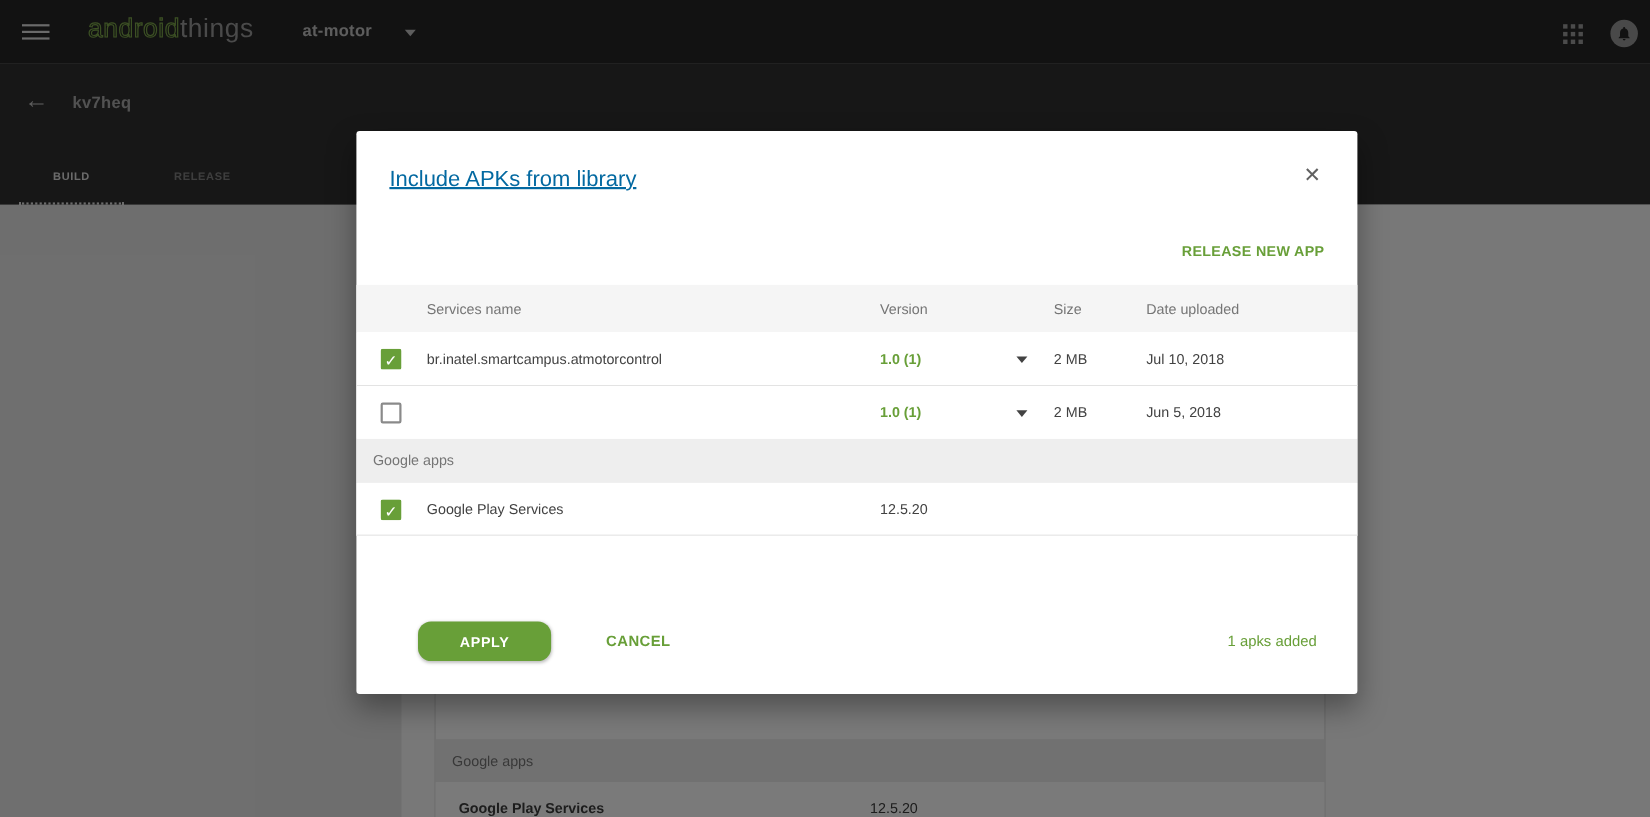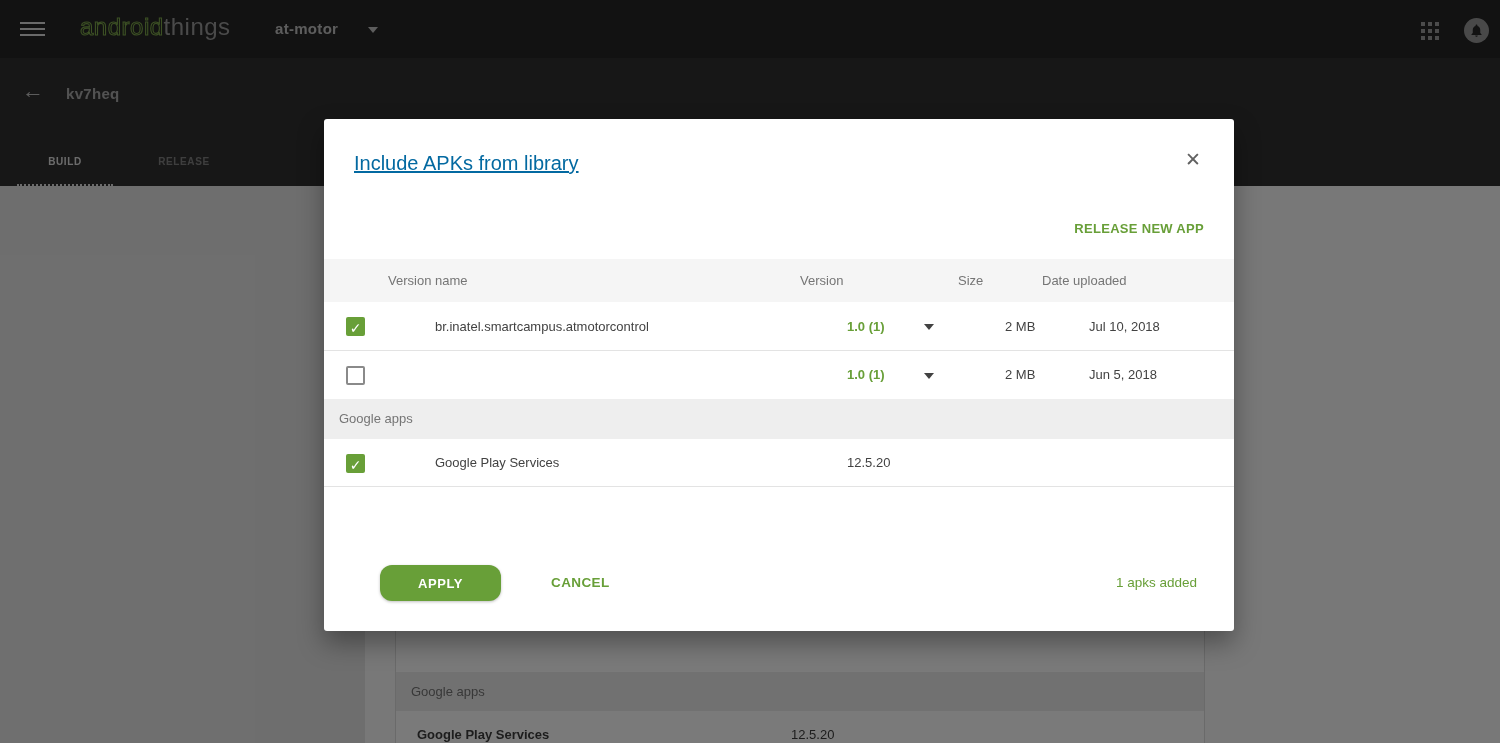--- a/index.html
+++ b/index.html
@@ -44,21 +44,21 @@
   .m-title { position:absolute; left:30px; top:33px; font-size:20px; color:#0369a1;text-decoration:underline; }
   .m-close { position:absolute; right:33px; top:31px; font-size:19px; color:#616161; cursor:pointer; line-height:20px; }
   .m-upload { position:absolute; right:30px; top:102px; font-size:13px; font-weight:700; letter-spacing:.3px; cursor:pointer; }
   .m-thead { position:absolute; left:0; top:140px; width:910px; height:43px; background:#f5f5f5; }
   .m-thead span { position:absolute; top:0; line-height:43px; font-size:13px; color:#757575; }
   .col-pkg { left:64px; } .col-ver { left:476px; } .col-size { left:634px; } .col-date { left:718px; }
   .m-row { position:absolute; left:0; width:910px; height:48px; background:#fff; border-bottom:1px solid #e3e3e3; }
   .m-row1 { top:183px; height:49px; } .m-row2 { top:232px; border-bottom:none; } .m-row3 { top:320px; }
   .m-gbar { position:absolute; left:0; top:280px; width:910px; height:40px; background:#eeeeee; }
   .m-gbar span { position:absolute; left:15px; line-height:40px; font-size:13px; color:#757575; }
-  .cell { position:absolute; top:0; line-height:48px; font-size:13px; color:#424242;margin-left:47px; }
+  .cell { position:absolute; top:0; line-height:48px; font-size:13px; color:#424242; }
   .m-row1 .cell { line-height:49px; }
   .cell-pkg { left:64px; }
   .cell-ver-green { left:476px; font-weight:700; }
   .cell-ver-plain { left:476px; }
   .cell-size { left:634px; }
   .cell-date { left:718px; }
   .ver-caret { position:absolute; left:600px; top:22px; width:0; height:0; border-left:5px solid transparent; border-right:5px solid transparent; border-top:6px solid #424242; cursor:pointer; }
   .checkbox { position:absolute; left:22px; top:15px; width:19px; height:19px; border:2px solid #8a8a8a; border-radius:2px; background:#fff; cursor:pointer; }
   .checkbox.checked { border-color:transparent; color:#fff; font-size:14px; font-weight:700; text-align:center; line-height:19px; }
   .m-apply { position:absolute; left:56px; top:446px; width:121px; height:36px; border:none; border-radius:12px; color:#fff; font-family:inherit; font-size:13px; font-weight:700; letter-spacing:.6px; cursor:pointer; box-shadow:0 1px 3px rgba(0,0,0,.25); }
@@ -116,21 +116,21 @@
 </div>
 
 <div class="scrim"></div>
 
 <div class="modal">
   <div class="m-title">Include APKs from library</div>
   <div class="m-close">✕</div>
   <div class="m-upload accent" style="color: rgb(104, 159, 56);">RELEASE NEW APP</div>
 
   <div class="m-thead">
-    <span class="col-pkg">Version name</span>
+    <span class="col-pkg">Services name</span>
     <span class="col-ver">Version</span>
     <span class="col-size">Size</span>
     <span class="col-date">Date uploaded</span>
   </div>
 
   <div class="m-row m-row1">
     <div class="checkbox checked" style="background: rgb(104, 159, 56);">✓</div>
     <span class="cell cell-pkg">br.inatel.smartcampus.atmotorcontrol</span>
     <span class="cell cell-ver-green accent-bold" style="color: rgb(104, 159, 56);">1.0 (1)</span>
     <div class="ver-caret"></div>

